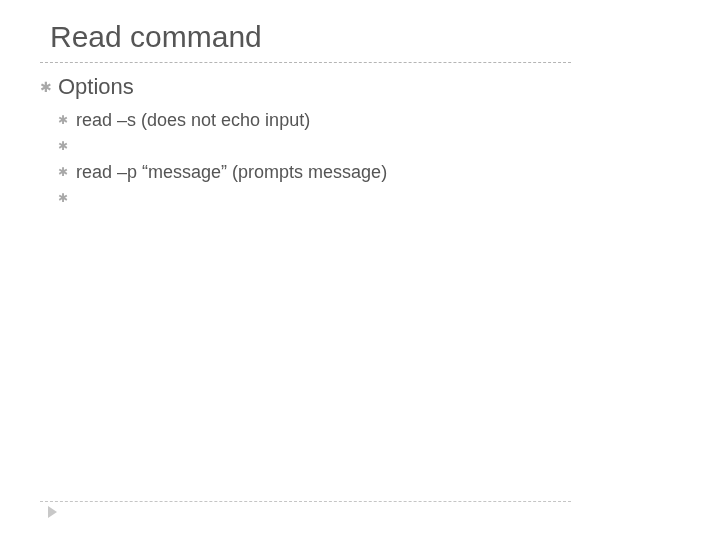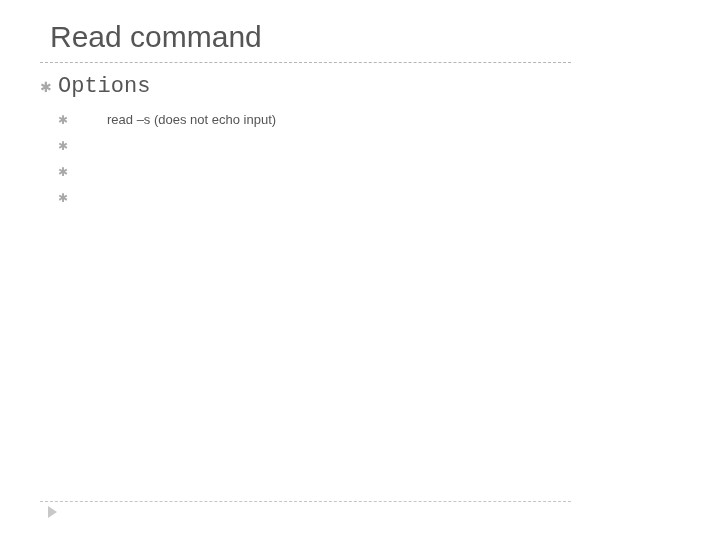--- a/index.html
+++ b/index.html
@@ -2,25 +2,25 @@
 <html><head>
 <meta charset="utf-8">
 <style>
   * { margin: 0; padding: 0; box-sizing: border-box; }
   html, body { width: 720px; height: 540px; background: #fff; font-family: Arial, Helvetica, sans-serif; color: #555; }
   .slide { position: relative; width: 611px; height: 540px; padding: 20px 40px 30px 40px; }
   .title { font-size: 30px; font-weight: 400; color: #555; margin-left: 10px; margin-bottom: 8px; }
   .hr-dashed { border: none; border-top: 1px dashed #b5b5b5; margin-bottom: 10px; }
   .row { display: flex; align-items: flex-start; }
   .bullet-arrow { width: 18px; flex: 0 0 18px; font-size: 14px; color: #a8a8a8; line-height: 28px; text-align: left; }
-  .subtitle { font-size: 22px; color: #555; line-height: 28px; margin-bottom: 6px; font-family: Liberation Mono, monospace; }
+  .subtitle { font-size: 22px; color: #555; line-height: 28px; margin-bottom: 6px; }
   .items { margin-left: 0; }
   .item-row { display: flex; align-items: flex-start; margin-left: 18px; }
   .item-bullet { width: 18px; flex: 0 0 18px; font-size: 12px; color: #a8a8a8; line-height: 26px; }
-  .item-text { font-size: 13px; color: #555; line-height: 26px; margin-left: 31px; }
+  .item-text { font-size: 18px; color: #555; line-height: 26px; }
   .footer-line { position: absolute; left: 40px; right: 40px; bottom: 38px; border-top: 1px dashed #c5c5c5; }
   .footer-tri { position: absolute; left: 48px; bottom: 22px; width: 0; height: 0; border-top: 6px solid transparent; border-bottom: 6px solid transparent; border-left: 9px solid #c8c8c8; }
 </style>
 </head>
 <body>
 
 <div class="slide">
   <div class="title">Read command</div>
   <hr class="hr-dashed">
   <div class="row">
@@ -30,20 +30,21 @@
   <div class="items">
     <div class="item-row">
       <div class="item-bullet">✱</div>
       <div class="item-text">read –s             (does not echo input)</div>
     </div>
     <div class="item-row">
       <div class="item-bullet">✱</div>
     </div>
     <div class="item-row">
       <div class="item-bullet">✱</div>
+      <div class="item-text">read –p “message”        (prompts message)</div>
     </div>
     <div class="item-row">
       <div class="item-bullet">✱</div>
     </div>
   </div>
   <div class="footer-line"></div>
   <div class="footer-tri"></div>
 </div>
 
 </body></html>

